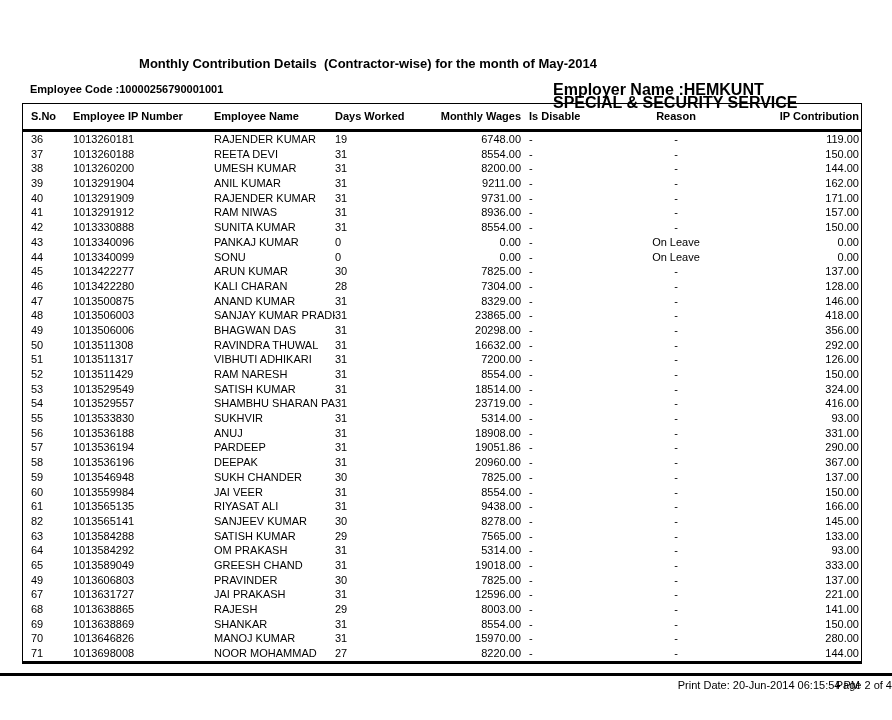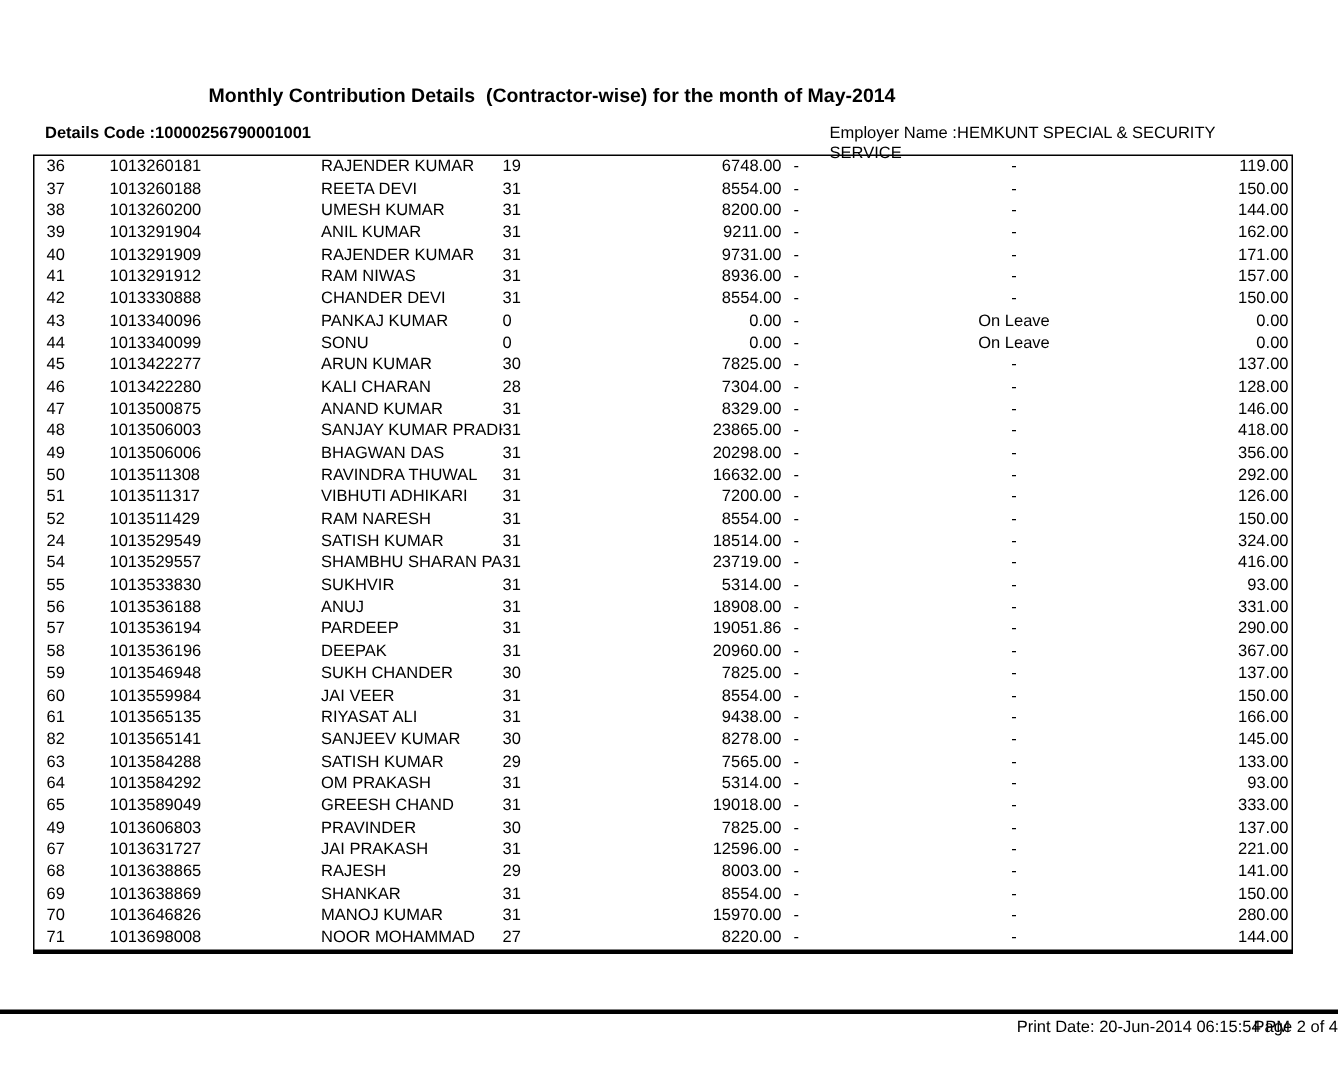--- a/index.html
+++ b/index.html
@@ -15,21 +15,21 @@
     position: absolute; top: 56px; left: 0; width: 736px;
     text-align: center; font-size: 13px; font-weight: bold;
     white-space: pre;
   }
   .emp-code {
     position: absolute; top: 83px; left: 30px;
     font-size: 11px; font-weight: bold;
   }
   .emp-name {
     position: absolute; top: 83px; left: 553px; width: 282px;
-    font-size: 11px; font-weight: normal; line-height: 13px;
+    font-size: 16px; font-weight: bold; line-height: 13px;
     z-index: 2;
   }
   .report-table {
     position: absolute; top: 103px; left: 22px; width: 840px;
     border: 1px solid #000; border-bottom: 3px solid #000;
     z-index: 1;
   }
   .grid-row {
     display: grid;
     grid-template-columns: 50px 141px 121px 92px 94px 85px 140px 115px;
@@ -61,25 +61,35 @@
   .footer-print {
     position: absolute; top: 679px; right: 32px;
     font-size: 11px;
   }
 </style>
 </head>
 <body>
 
 <div class="page-title">Monthly Contribution Details  (Contractor-wise) for the month of May-2014</div>
 
-<div class="emp-code"><span>Details Code :</span><span>10000256790001001</span></div>
+<div class="emp-code"><span>Employee Code :</span><span>10000256790001001</span></div>
 
 <div class="emp-name"><span>Employer Name :</span><span>HEMKUNT SPECIAL &amp; SECURITY SERVICE</span></div>
 
 <div class="report-table">
+  <div class="grid-row thead">
+    <div class="cell c-sno">S.No</div>
+    <div class="cell c-ip">Employee IP Number</div>
+    <div class="cell c-name">Employee Name</div>
+    <div class="cell c-days">Days Worked</div>
+    <div class="cell c-wages">Monthly Wages</div>
+    <div class="cell c-disable">Is Disable</div>
+    <div class="cell c-reason">Reason</div>
+    <div class="cell c-contrib">IP Contribution</div>
+  </div>
   <div id="table-body">
   <div class="grid-row trow">
     <div class="cell c-sno">36</div>
     <div class="cell c-ip">1013260181</div>
     <div class="cell c-name">RAJENDER KUMAR</div>
     <div class="cell c-days">19</div>
     <div class="cell c-wages">6748.00</div>
     <div class="cell c-disable">-</div>
     <div class="cell c-reason">-</div>
     <div class="cell c-contrib">119.00</div>
@@ -136,21 +146,21 @@
     <div class="cell c-days">31</div>
     <div class="cell c-wages">8936.00</div>
     <div class="cell c-disable">-</div>
     <div class="cell c-reason">-</div>
     <div class="cell c-contrib">157.00</div>
   </div>
 
   <div class="grid-row trow">
     <div class="cell c-sno">42</div>
     <div class="cell c-ip">1013330888</div>
-    <div class="cell c-name">CHANDER DEVI</div>
+    <div class="cell c-name">SUNITA KUMAR</div>
     <div class="cell c-days">31</div>
     <div class="cell c-wages">8554.00</div>
     <div class="cell c-disable">-</div>
     <div class="cell c-reason">-</div>
     <div class="cell c-contrib">150.00</div>
   </div>
 
   <div class="grid-row trow">
     <div class="cell c-sno">43</div>
     <div class="cell c-ip">1013340096</div>
@@ -255,21 +265,21 @@
     <div class="cell c-ip">1013511429</div>
     <div class="cell c-name">RAM NARESH</div>
     <div class="cell c-days">31</div>
     <div class="cell c-wages">8554.00</div>
     <div class="cell c-disable">-</div>
     <div class="cell c-reason">-</div>
     <div class="cell c-contrib">150.00</div>
   </div>
 
   <div class="grid-row trow">
-    <div class="cell c-sno">24</div>
+    <div class="cell c-sno">53</div>
     <div class="cell c-ip">1013529549</div>
     <div class="cell c-name">SATISH KUMAR</div>
     <div class="cell c-days">31</div>
     <div class="cell c-wages">18514.00</div>
     <div class="cell c-disable">-</div>
     <div class="cell c-reason">-</div>
     <div class="cell c-contrib">324.00</div>
   </div>
 
   <div class="grid-row trow">

